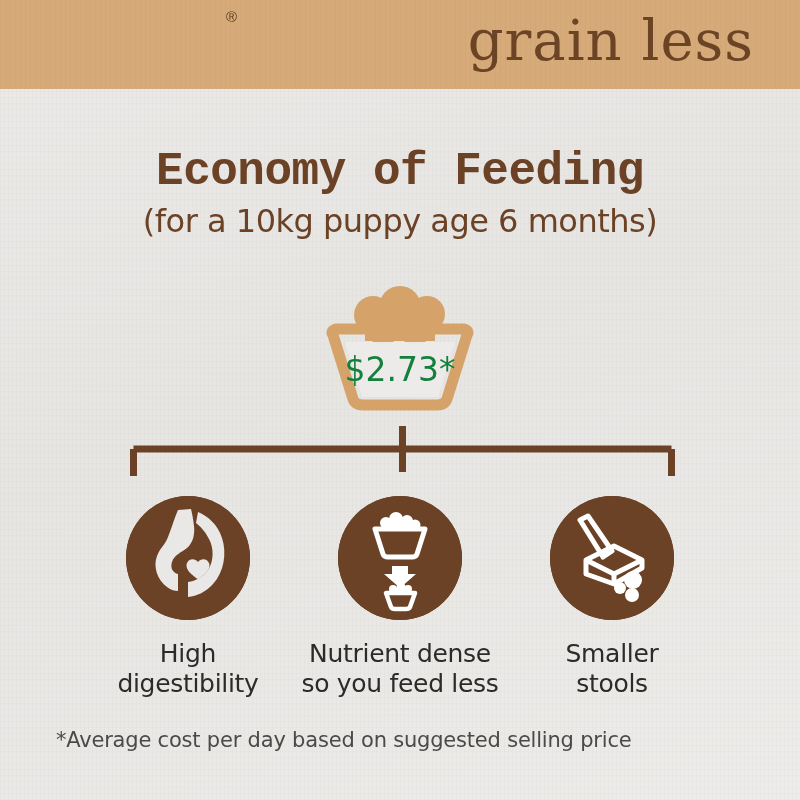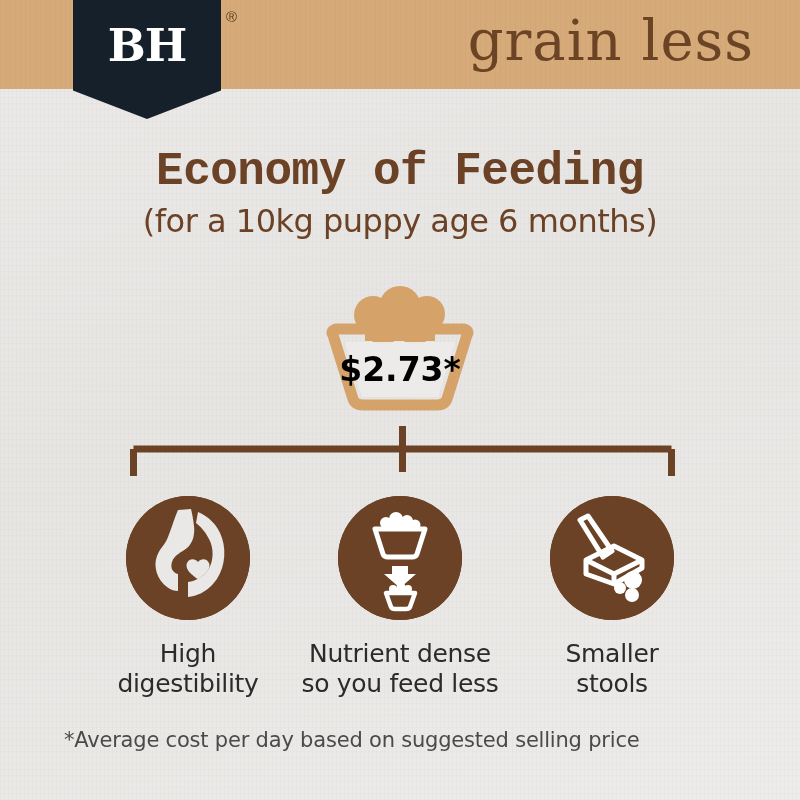--- a/index.html
+++ b/index.html
@@ -120,23 +120,23 @@
     height: 140px;
   }
   .cost-bowl svg { display: block; }
   .cost-value {
     position: absolute;
     left: 0;
     top: 67px;
     width: 190px;
     text-align: center;
     font-family: "DejaVu Sans", sans-serif;
-    font-weight: 700;
+    font-weight: 400;
     font-size: 33px;
-    color: #000000;
+    color: #15803d;
     letter-spacing: 0px;
   }
 
   
   .connector {
     position: absolute;
     left: 130px;
     top: 424px;
     width: 545px;
     height: 76px;
@@ -175,40 +175,37 @@
     font-size: 25px;
     color: #2b2b2b;
     line-height: 1.18;
     letter-spacing: -0.3px;
     white-space: pre-line;
   }
 
   
   .footnote {
     position: absolute;
-    left: 64px;
+    left: 56px;
     top: 728px;
     font-family: "DejaVu Sans", sans-serif;
     font-size: 21px;
     color: #4a4a4a;
     letter-spacing: -0.2px;
   }
 </style>
 </head>
 <body>
 
 <div class="infographic">
 
   <div class="bg-texture"></div>
 
   <div class="header-band"></div>
 
-  <div class="brand-shield">
-    <span class="brand-shield-text">BH</span>
-  </div>
 
   <span class="reg-mark">®</span>
 
   <span class="grain-free">grain less</span>
 
   <div class="title-block">
     <div class="title-main">Economy of Feeding</div>
     <div class="title-sub">(for a 10kg puppy age 6 months)</div>
   </div>
 

